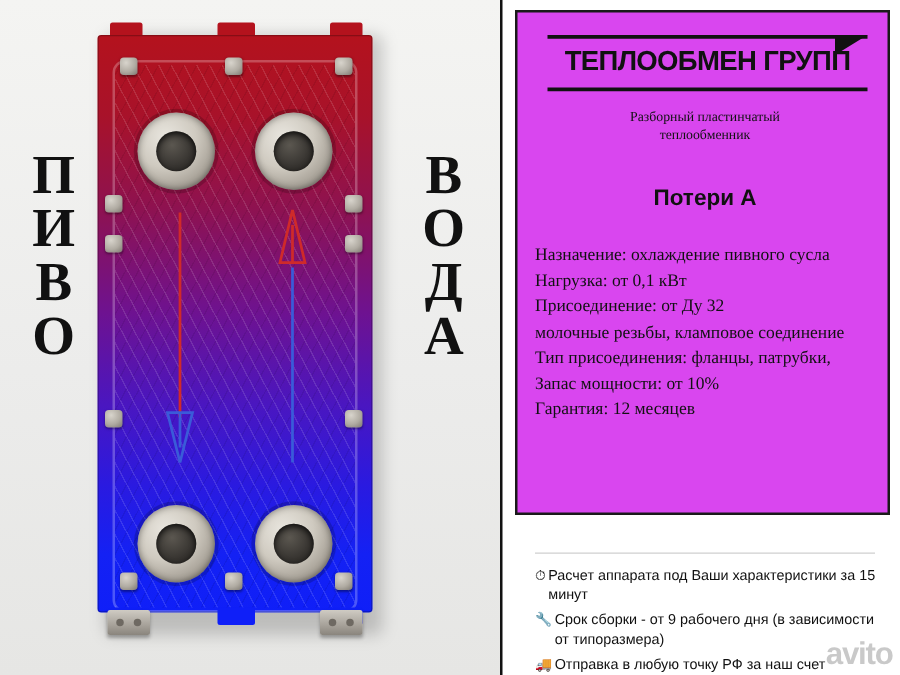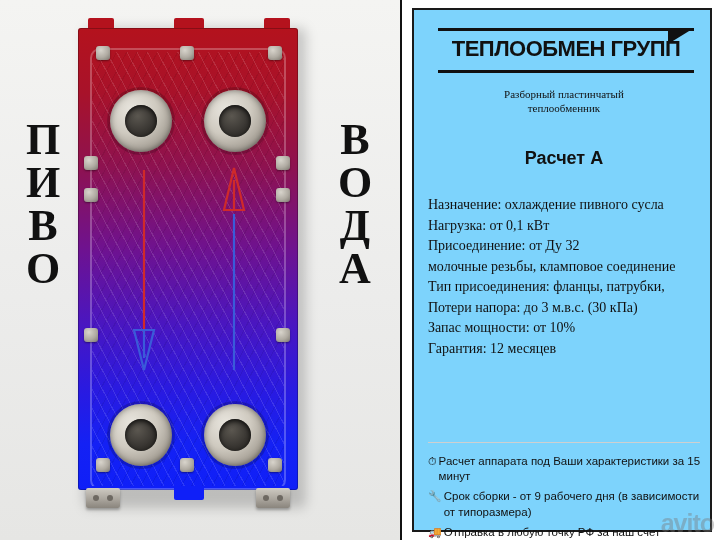--- a/index.html
+++ b/index.html
@@ -180,24 +180,24 @@
     position: absolute;
     left: 400px; top: 0;
     width: 320px; height: 540px;
     background: #ffffff;
     box-sizing: border-box;
     border-left: 2px solid #111111;
   }
   .card {
     position: absolute;
     left: 10px; top: 8px;
-    width: 300px; height: 524px;
+    width: 300px; height: 404px;
     border: 2px solid #1a1a1a;
     box-sizing: border-box;
-    background: #7dd3fc;
+    background: #d946ef;
   }
   .logo-box {
     position: absolute;
     left: 24px; top: 16px;
     width: 256px; height: 52px;
   }
   .logo-line-top {
     position: absolute;
     left: 0; top: 2px;
     width: 256px; height: 3px;
@@ -382,29 +382,28 @@
         <div class="logo-arrow"></div>
         <div class="logo-text">ТЕПЛООБМЕН ГРУПП</div>
         <div class="logo-line-bot"></div>
       </div>
 
       <div class="subtitle">
         <div>Разборный пластинчатый</div>
         <div>теплообменник</div>
       </div>
 
-      <div class="series">Расчет А</div>
+      <div class="series">Потери А</div>
 
       <div class="specs">
         <div>Назначение: охлаждение пивного сусла</div>
         <div>Нагрузка: от 0,1 кВт</div>
         <div>Присоединение: от Ду 32</div>
         <div>молочные резьбы, кламповое соединение</div>
         <div>Тип присоединения: фланцы, патрубки,</div>
-        <div>Потери напора: до 3 м.в.с. (30 кПа)</div>
         <div>Запас мощности: от 10%</div>
         <div>Гарантия: 12 месяцев</div>
       </div>
 
       <div class="divider"></div>
 
       <div class="notes">
         <div class="note-row">
           <span class="note-ico">⏱</span>
           <span class="note-txt">Расчет аппарата под Ваши характеристики за 15 минут</span>

